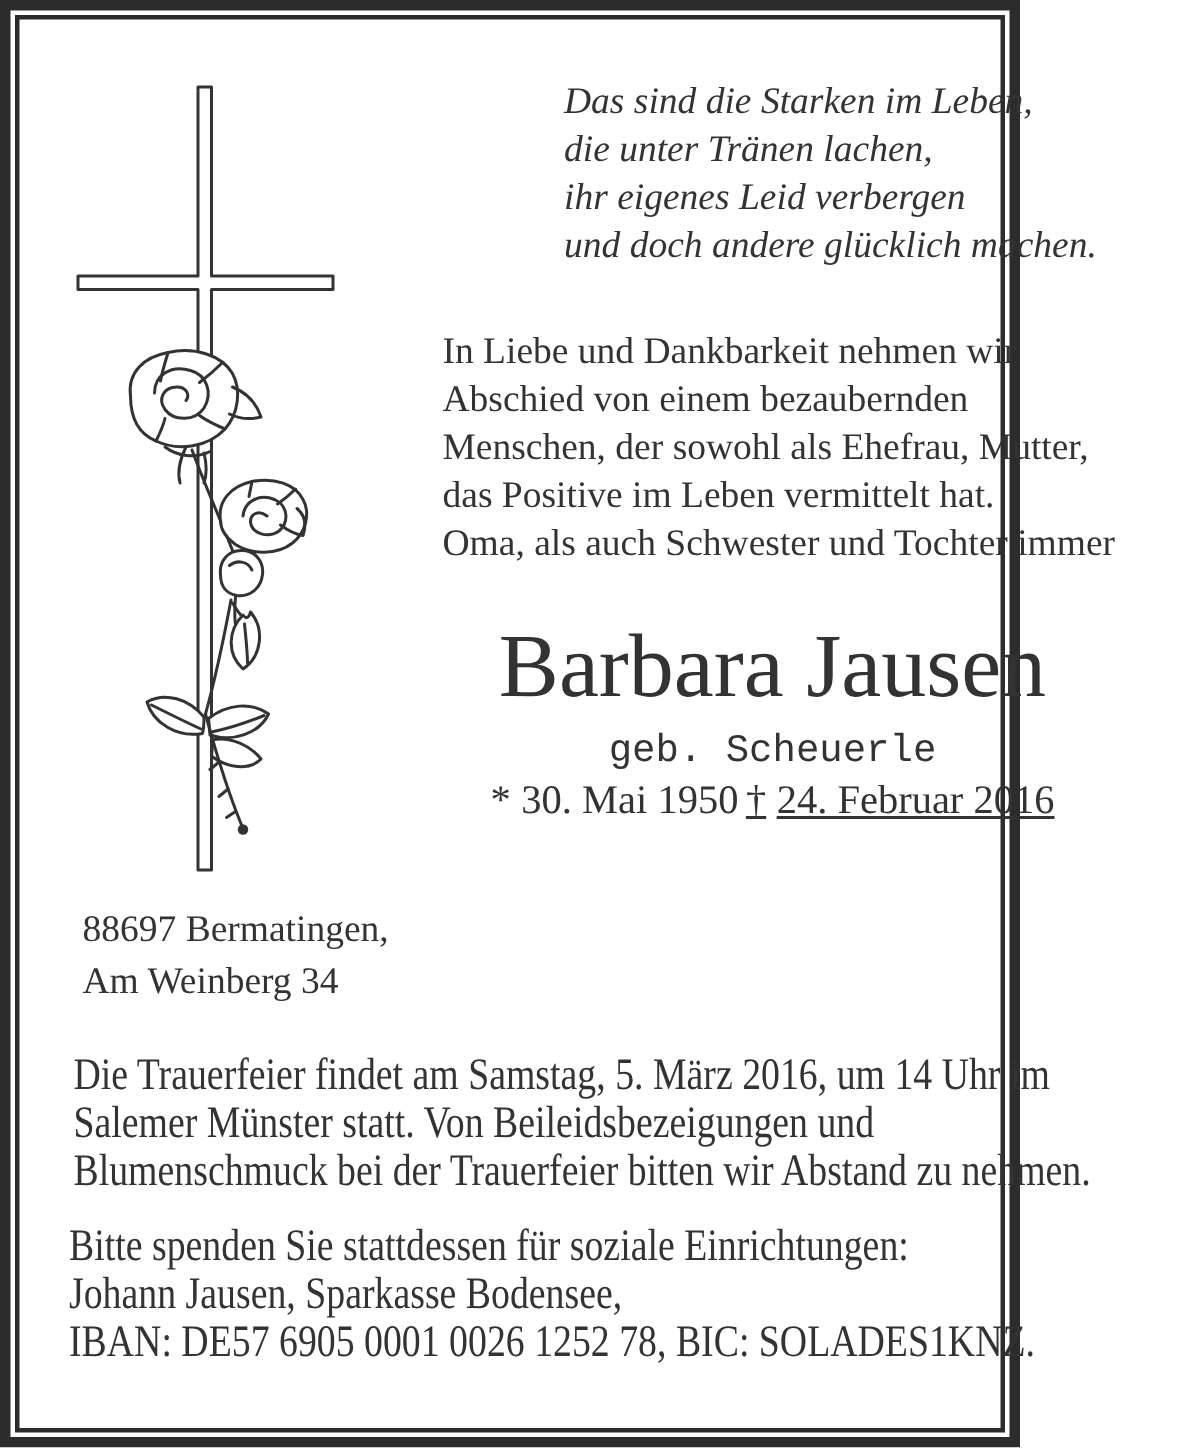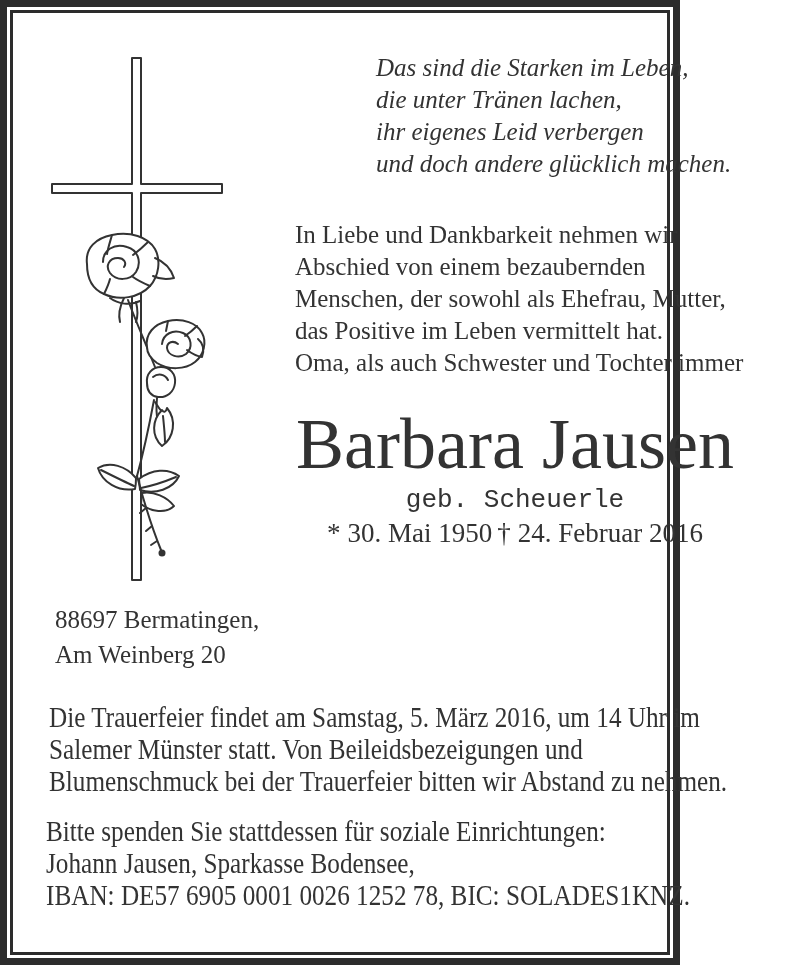--- a/index.html
+++ b/index.html
@@ -23,31 +23,31 @@
   .verse{
     position:absolute;left:376px;top:52px;
     font-style:italic;font-size:25px;line-height:32px;white-space:nowrap;
   }
   .tribute{
     position:absolute;left:279px;top:219px;
     font-size:25px;line-height:32px;white-space:nowrap;margin-left:16px;
   }
   .name{
     position:absolute;left:281px;top:410px;width:468px;
-    font-size:72px;line-height:68px;text-align:center;white-space:nowrap;
+    font-size:60px;line-height:68px;text-align:center;white-space:nowrap;
   }
   .maiden{
     position:absolute;left:281px;top:487px;width:468px;
     font-size:26px;line-height:26px;text-align:center;white-space:nowrap;font-family:Liberation Mono, monospace;
   }
   .dates{
     position:absolute;left:281px;top:520px;width:468px;
     font-size:27px;line-height:27px;text-align:center;white-space:nowrap;
   }
-  .dates .death-part{margin-left:5px;}
+  .dates .death-part{margin-left:5px;text-decoration:underline;}
   .dates .sym{padding-right:7px;}
 
   .address{
     position:absolute;left:55px;top:602px;
     font-size:25px;line-height:35px;white-space:nowrap;
   }
   .condensed{
     font-size:30px;line-height:32px;white-space:nowrap;
     transform:scaleX(0.84);transform-origin:0 0;width:880px;
   }
@@ -127,21 +127,21 @@
 
   <div class="name">Barbara Jausen</div>
   <div class="maiden">geb. Scheuerle</div>
 
   <div class="dates">
     <span class="birth-part"><span class="sym">*</span><span>30. Mai 1950</span></span><span class="death-part"><span class="sym">†</span><span>24. Februar 2016</span></span>
   </div>
 
   <div class="address">
     <div>88697 Bermatingen,</div>
-    <div>Am Weinberg 20</div>
+    <div>Am Weinberg 34</div>
   </div>
 
   <div class="funeral condensed">
     <div>Die Trauerfeier findet am Samstag, 5. März 2016, um 14 Uhr im</div>
     <div>Salemer Münster statt. Von Beileidsbezeigungen und</div>
     <div>Blumenschmuck bei der Trauerfeier bitten wir Abstand zu nehmen.</div>
   </div>
 
   <div class="donation condensed">
     <div>Bitte spenden Sie stattdessen für soziale Einrichtungen:</div>

